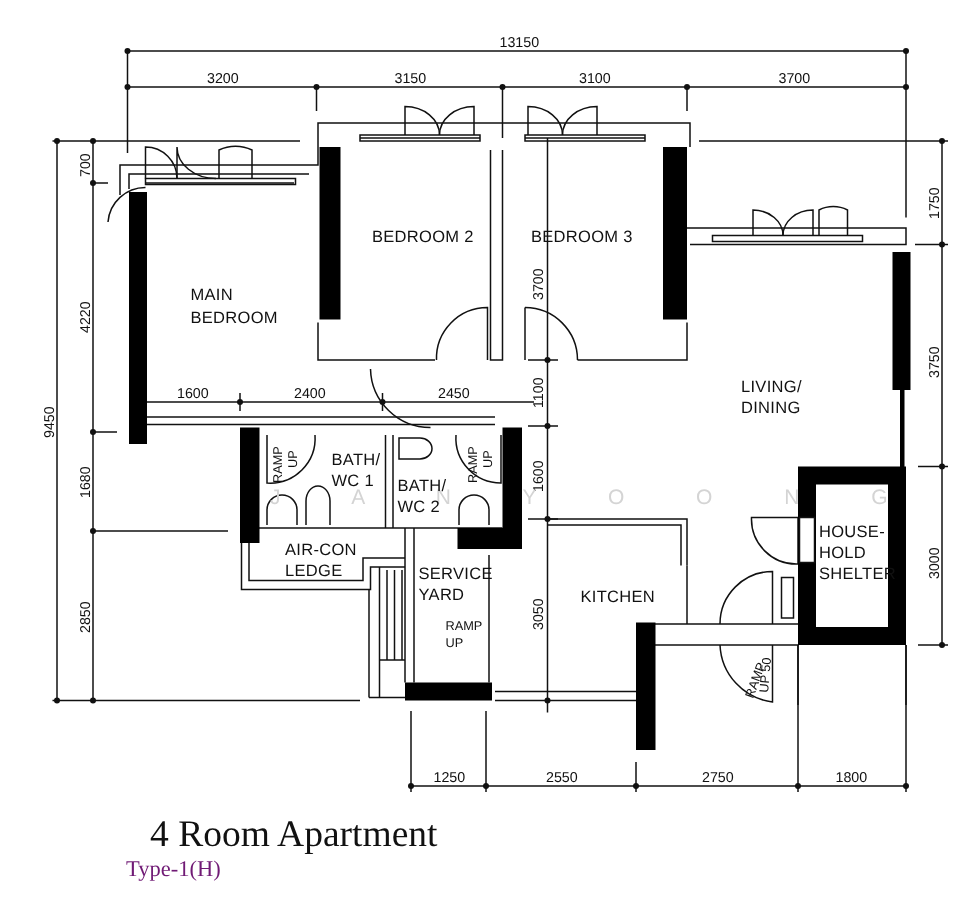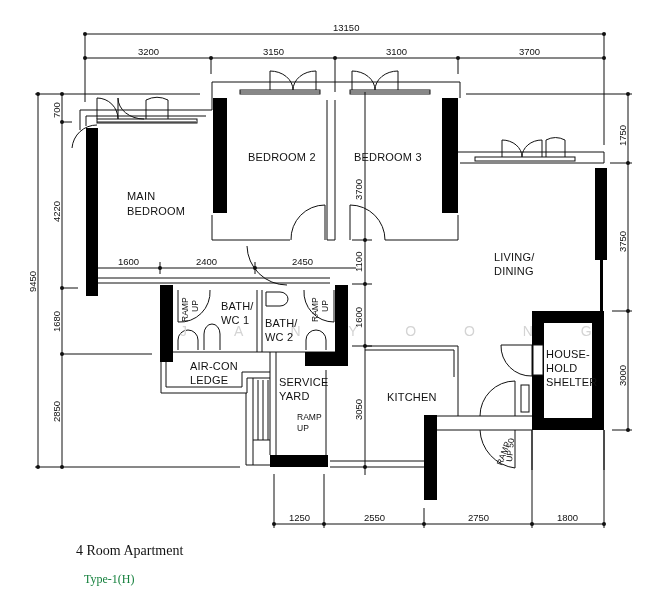--- a/index.html
+++ b/index.html
@@ -3,26 +3,26 @@
   <meta charset="utf-8">
   <style>
     html, body { margin: 0; padding: 0; background: #ffffff; }
     body { width: 652px; height: 600px; position: relative; overflow: hidden; }
     #plan { position: absolute; left: 0; top: 0; }
     .dim { font-family: "Liberation Sans", sans-serif; font-size: 9.5px; fill: #111; }
     .room { font-family: "Liberation Sans", sans-serif; font-size: 11px; fill: #111; letter-spacing: 0.2px; }
     .small { font-family: "Liberation Sans", sans-serif; font-size: 8.5px; fill: #111; }
     .wm { font-family: "Liberation Sans", sans-serif; font-size: 14px; fill: #d4d4d4; letter-spacing: 22px; }
     .title {
-      position: absolute; left: 76px; top: 543px;
-      font-family: "Liberation Serif", serif; font-size: 14px; color: #111;
+      position: absolute; left: 100px; top: 543px;
+      font-family: "Liberation Serif", serif; font-size: 25px; color: #111;
     }
     .subtitle {
       position: absolute; left: 84px; top: 572px;
-      font-family: "Liberation Serif", serif; font-size: 12px; color: #15803d;
+      font-family: "Liberation Serif", serif; font-size: 15px; color: #701a75;
     }
   </style>
 </head>
 <body>
 
 <svg id="plan" width="652" height="600" viewBox="0 0 652 600" xmlns="http://www.w3.org/2000/svg">
 
   <g stroke="#111" stroke-width="1" fill="none">
     <line x1="85" y1="34" x2="604" y2="34"></line>
     <line x1="85" y1="58" x2="604" y2="58"></line>

